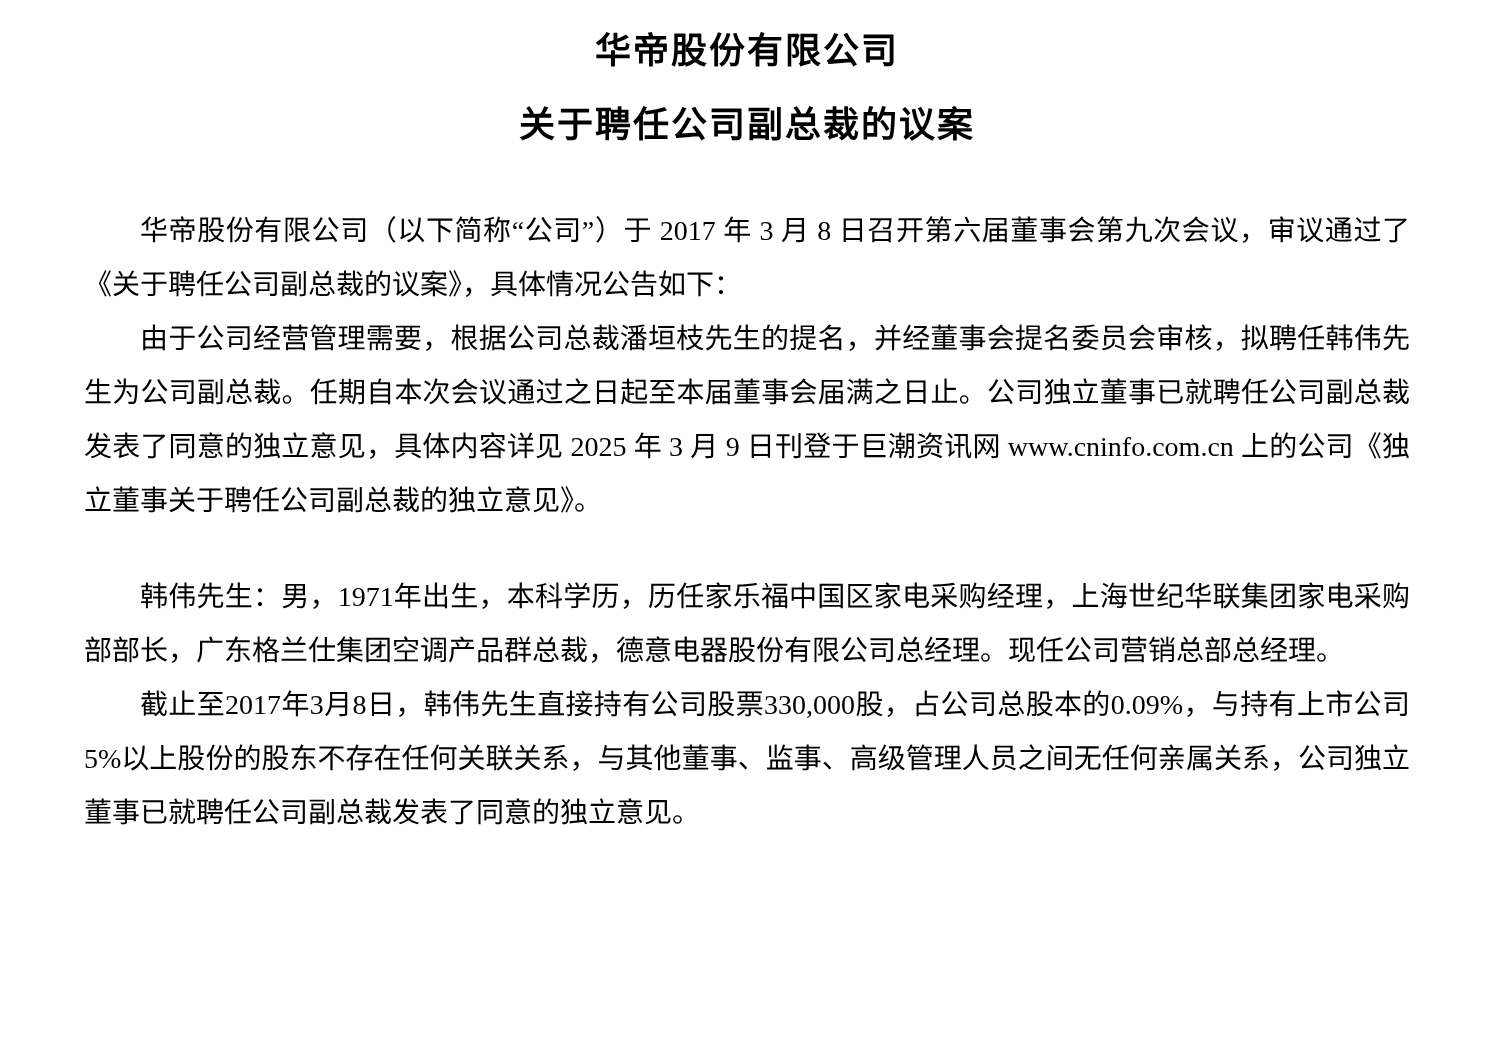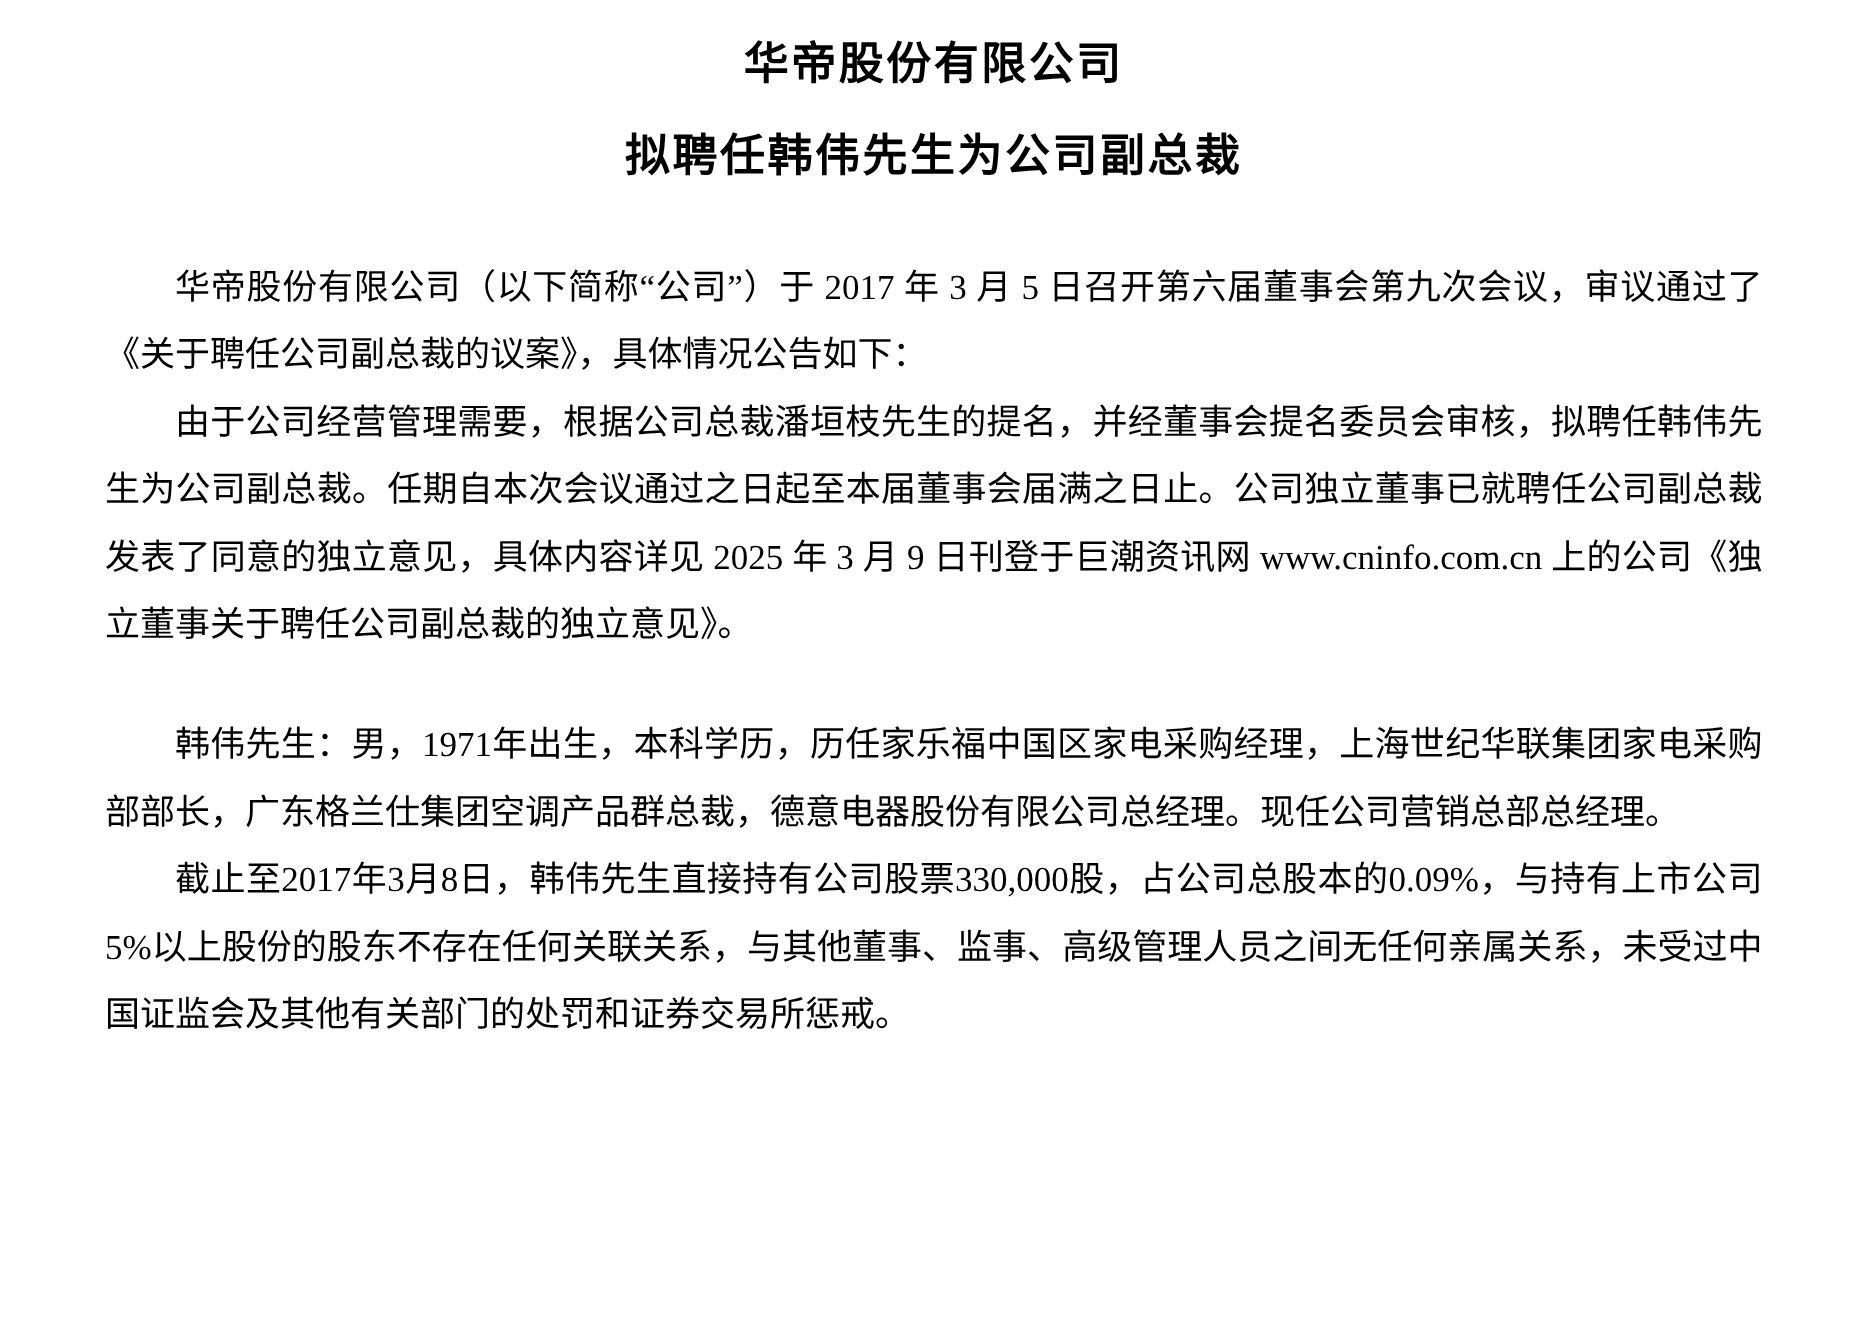--- a/index.html
+++ b/index.html
@@ -38,29 +38,29 @@
   .main-block { margin-top: 42px; }
   .attachment-block { margin-top: 42px; }
 </style>
 </head>
 <body>
 
 <div class="doc-page">
 
   <div class="doc-title">华帝股份有限公司</div>
 
-  <div class="doc-subtitle">拟聘任韩伟先生为公司副总裁</div>
+  <div class="doc-subtitle">关于聘任公司副总裁的议案</div>
 
   <div class="doc-body">
 
 
     <div class="main-block">
-      <p>华帝股份有限公司（以下简称“公司”）于 2017 年 3 月 5 日召开第六届董事会第九次会议，审议通过了《关于聘任公司副总裁的议案》，具体情况公告如下：</p>
+      <p>华帝股份有限公司（以下简称“公司”）于 2017 年 3 月 8 日召开第六届董事会第九次会议，审议通过了《关于聘任公司副总裁的议案》，具体情况公告如下：</p>
       <p>由于公司经营管理需要，根据公司总裁潘垣枝先生的提名，并经董事会提名委员会审核，拟聘任韩伟先生为公司副总裁。任期自本次会议通过之日起至本届董事会届满之日止。公司独立董事已就聘任公司副总裁发表了同意的独立意见，具体内容详见 2025 年 3 月 9 日刊登于巨潮资讯网 www.cninfo.com.cn 上的公司《独立董事关于聘任公司副总裁的独立意见》。</p>
     </div>
 
     <div class="attachment-block">
       <p>韩伟先生：男，1971年出生，本科学历，历任家乐福中国区家电采购经理，上海世纪华联集团家电采购部部长，广东格兰仕集团空调产品群总裁，德意电器股份有限公司总经理。现任公司营销总部总经理。</p>
-      <p>截止至2017年3月8日，韩伟先生直接持有公司股票330,000股，占公司总股本的0.09%，与持有上市公司5%以上股份的股东不存在任何关联关系，与其他董事、监事、高级管理人员之间无任何亲属关系，未受过中国证监会及其他有关部门的处罚和证券交易所惩戒。</p>
+      <p>截止至2017年3月8日，韩伟先生直接持有公司股票330,000股，占公司总股本的0.09%，与持有上市公司5%以上股份的股东不存在任何关联关系，与其他董事、监事、高级管理人员之间无任何亲属关系，公司独立董事已就聘任公司副总裁发表了同意的独立意见。</p>
     </div>
 
   </div>
 </div>
 
 </body></html>

